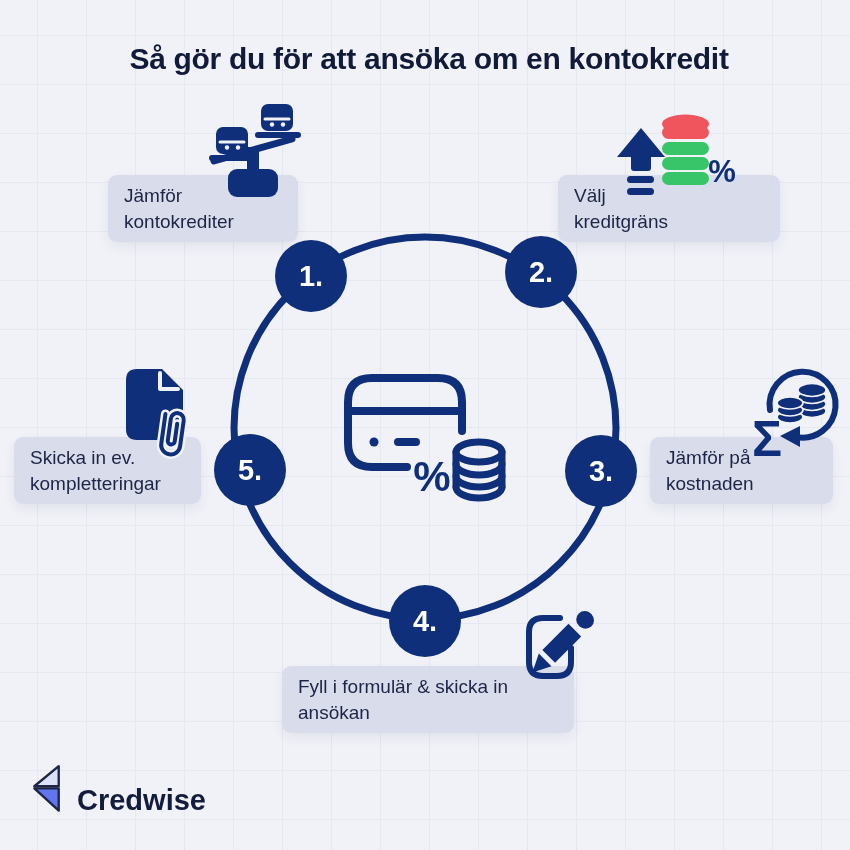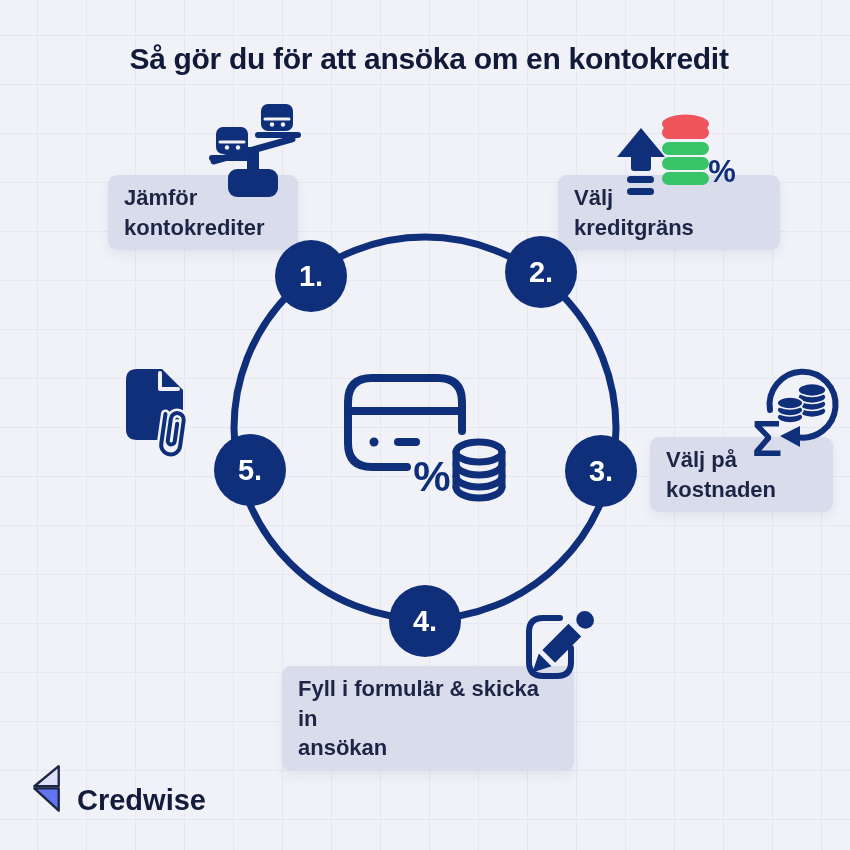--- a/index.html
+++ b/index.html
@@ -12,24 +12,23 @@
       linear-gradient(90deg,#e5e7f1 1.5px, transparent 1.5px);
     background-size:49px 49px;
     background-position:-12px -14px;
   }
   .title{
     position:absolute;top:38px;left:0;width:100%;text-align:center;
     font-size:30px;font-weight:800;color:#111a39;letter-spacing:-0.3px;margin:4px;
   }
   .pill{
     position:absolute;background:rgba(215,218,234,0.94);border-radius:9px;
-    padding:8px 16px;font-size:22px;line-height:1.35;color:#1d2546;
+    padding:8px 16px;font-size:19px;line-height:1.35;color:#1d2546;
     white-space:pre-line;box-shadow:0 5px 12px rgba(30,40,90,0.07);
     box-sizing:border-box;
-    font-weight:bold;
   }
   .pill-1{left:108px;top:175px;width:190px;}
   .pill-2{left:558px;top:175px;width:222px;}
   .pill-3{left:650px;top:437px;width:183px;}
   .pill-4{left:282px;top:666px;width:292px;}
   .pill-5{left:14px;top:437px;width:187px;}
   .diagram-svg{position:absolute;left:0;top:0;}
   .badge{
     position:absolute;width:72px;height:72px;border-radius:50%;
     background:#0f2f7a;color:#ffffff;display:flex;align-items:center;justify-content:center;
@@ -50,24 +49,26 @@
 <body>
 
 <div class="canvas">
 
   <h1 class="title">Så gör du för att ansöka om en kontokredit</h1>
 
   <div class="pill pill-1">Jämför
 kontokrediter</div>
   <div class="pill pill-2">Välj
 kreditgräns</div>
-  <div class="pill pill-3">Välj på
+  <div class="pill pill-3">Jämför på
 kostnaden</div>
   <div class="pill pill-4">Fyll i formulär &amp; skicka in
 ansökan</div>
+  <div class="pill pill-5">Skicka in ev.
+kompletteringar</div>
 
   <svg class="diagram-svg" width="850" height="850" viewBox="0 0 850 850">
 
     <circle cx="425" cy="428" r="191" fill="none" stroke="#0f2f7a" stroke-width="7"></circle>
 
     <g fill="#0f2f7a">
       <path d="M214 161 L292 139" stroke="#0f2f7a" stroke-width="7" stroke-linecap="round" fill="none"></path>
       <rect x="247" y="147" width="12" height="27"></rect>
       <rect x="228" y="169" width="50" height="28" rx="9"></rect>
       <path d="M212 158 L252 158" stroke="#0f2f7a" stroke-width="6" stroke-linecap="round" fill="none"></path>

